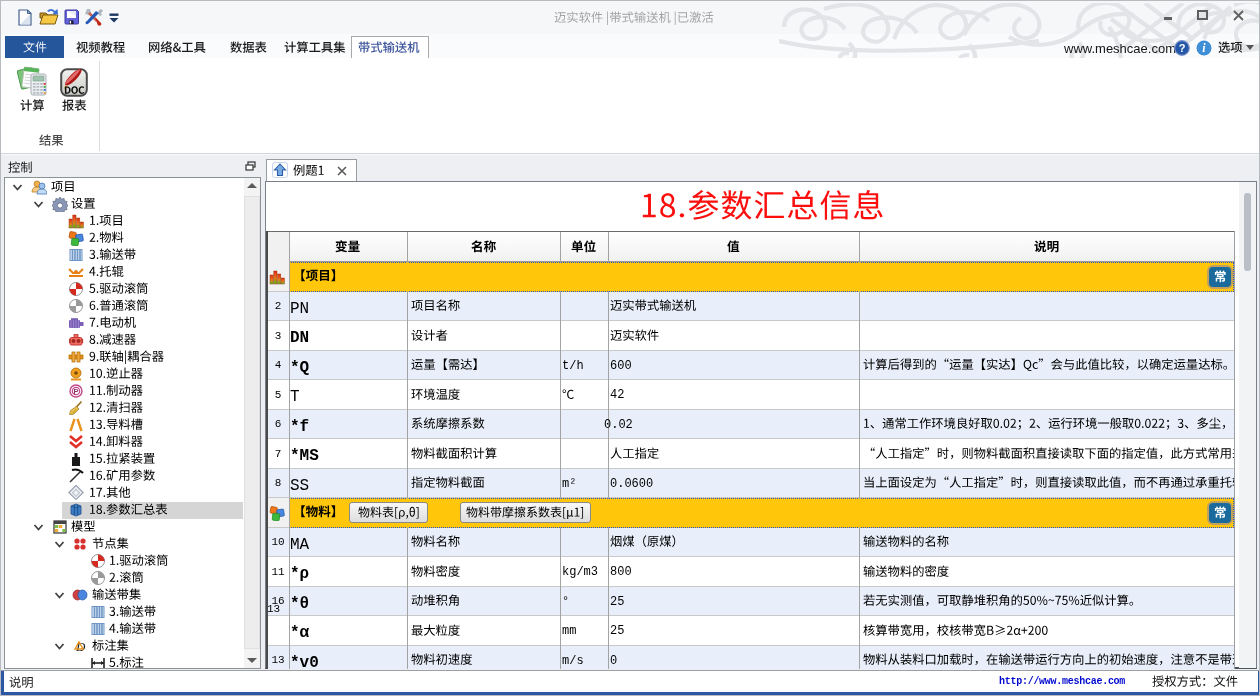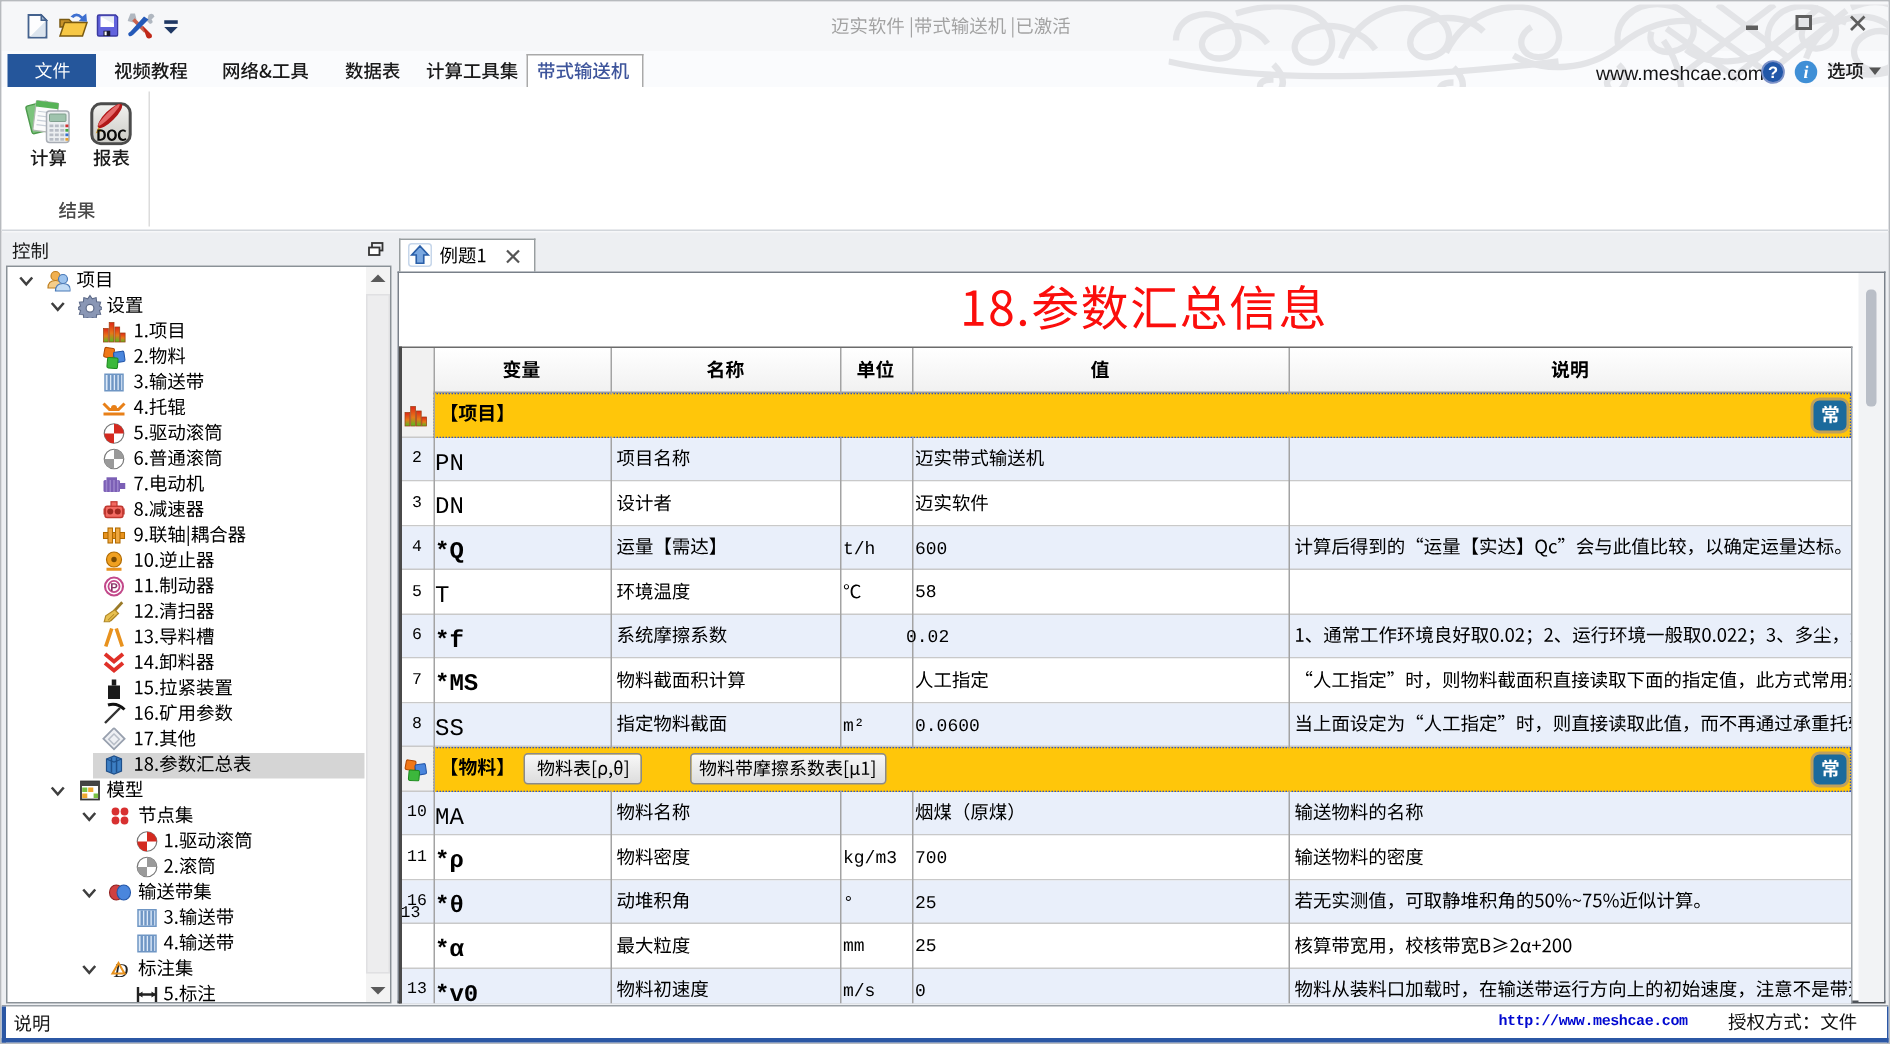--- a/index.html
+++ b/index.html
@@ -1212,21 +1212,21 @@
             <use href="#q2" x="1000"></use>
             <use href="#q7" x="2000"></use>
             <use href="#q8" x="3000"></use>
             <use href="#q9" x="4000"></use>
             <use href="#q10" x="5000"></use>
             <use href="#q11" x="6000"></use>
           </g>
         </svg>
       </div>
       <div class="mono" style="left:0px;top:98.75px;font-size:11px;width:22px;text-align:center">3</div>
-      <div class="mono" style="left:23px;top:98.25px;">DN</div>
+      <div class="mono" style="left:23px;top:98.25px;font-weight:bold;">DN</div>
       <div class="t" style="left:144px;top:96.75px;">
         <svg class="t" width="37" height="14" viewBox="0 0 37 14">
           <g fill="#000" transform="translate(0,10.82) scale(0.012300,-0.012300)">
             <use href="#q48" x="0"></use>
             <use href="#q136" x="1000"></use>
             <use href="#q137" x="2000"></use>
           </g>
         </svg>
       </div>
       <div class="t" style="left:343px;top:96.75px;">
@@ -1304,21 +1304,21 @@
           </g>
         </svg>
       </div>
       <div class="t" style="left:295px;top:155.75px;">
         <svg class="t" width="13" height="14" viewBox="0 0 13 14">
           <g fill="#000" transform="translate(0,10.82) scale(0.012300,-0.012300)">
             <use href="#q168" x="0"></use>
           </g>
         </svg>
       </div>
-      <div class="mono" style="left:343px;top:157.25px;font-size:12px">58</div>
+      <div class="mono" style="left:343px;top:157.25px;font-size:12px">42</div>
       <div class="mono" style="left:0px;top:187.25px;font-size:11px;width:22px;text-align:center">6</div>
       <div class="mono" style="left:23px;top:186.75px;font-weight:bold;">*f</div>
       <div class="t" style="left:144px;top:185.25px;">
         <svg class="t" width="74" height="14" viewBox="0 0 74 14">
           <g fill="#000" transform="translate(0,10.82) scale(0.012300,-0.012300)">
             <use href="#q132" x="0"></use>
             <use href="#q169" x="1000"></use>
             <use href="#q130" x="2000"></use>
             <use href="#q131" x="3000"></use>
             <use href="#q132" x="4000"></use>
@@ -1531,21 +1531,21 @@
         <svg class="t" width="50" height="14" viewBox="0 0 50 14">
           <g fill="#000" transform="translate(0,10.82) scale(0.012300,-0.012300)">
             <use href="#q53" x="0"></use>
             <use href="#q54" x="1000"></use>
             <use href="#q213" x="2000"></use>
             <use href="#q167" x="3000"></use>
           </g>
         </svg>
       </div>
       <div class="mono" style="left:295px;top:334.25px;font-size:12px">kg/m3</div>
-      <div class="mono" style="left:343px;top:334.25px;font-size:12px">700</div>
+      <div class="mono" style="left:343px;top:334.25px;font-size:12px">800</div>
       <div class="t" style="left:596px;top:332.75px;">
         <svg class="t" width="87" height="14" viewBox="0 0 87 14">
           <g fill="#000" transform="translate(0,10.82) scale(0.012300,-0.012300)">
             <use href="#q9" x="0"></use>
             <use href="#q10" x="1000"></use>
             <use href="#q53" x="2000"></use>
             <use href="#q54" x="3000"></use>
             <use href="#q148" x="4000"></use>
             <use href="#q213" x="5000"></use>
             <use href="#q167" x="6000"></use>

